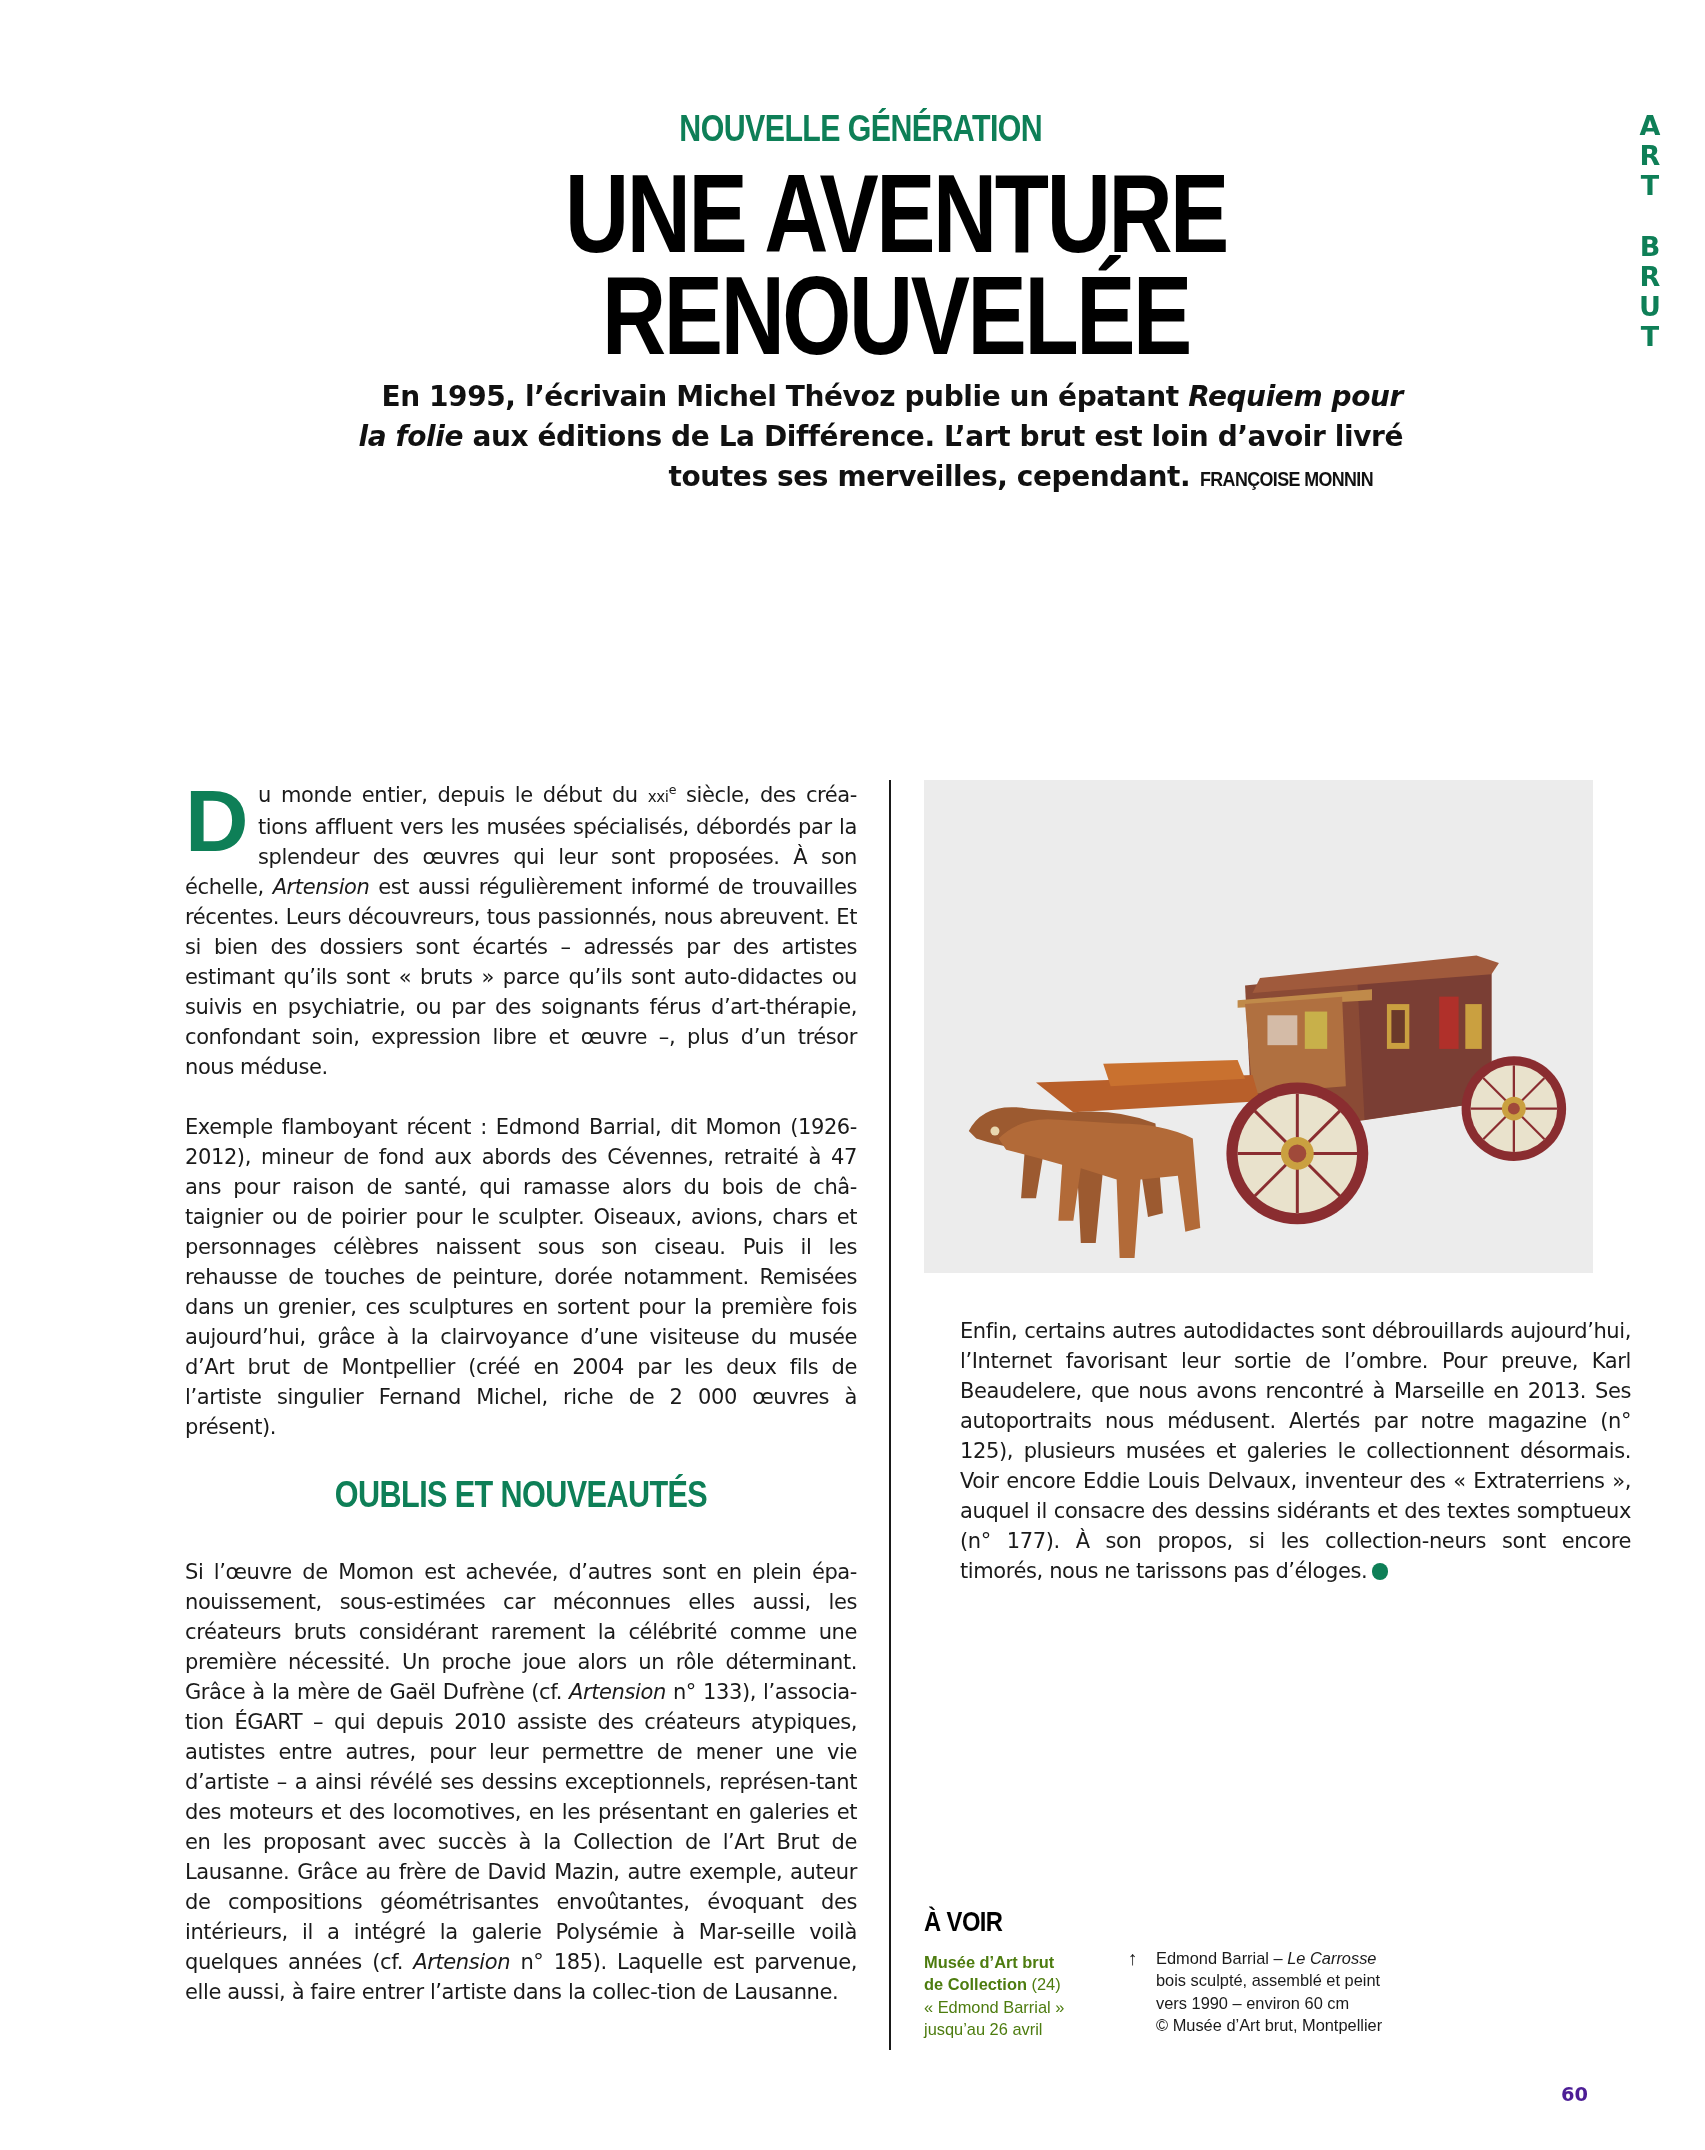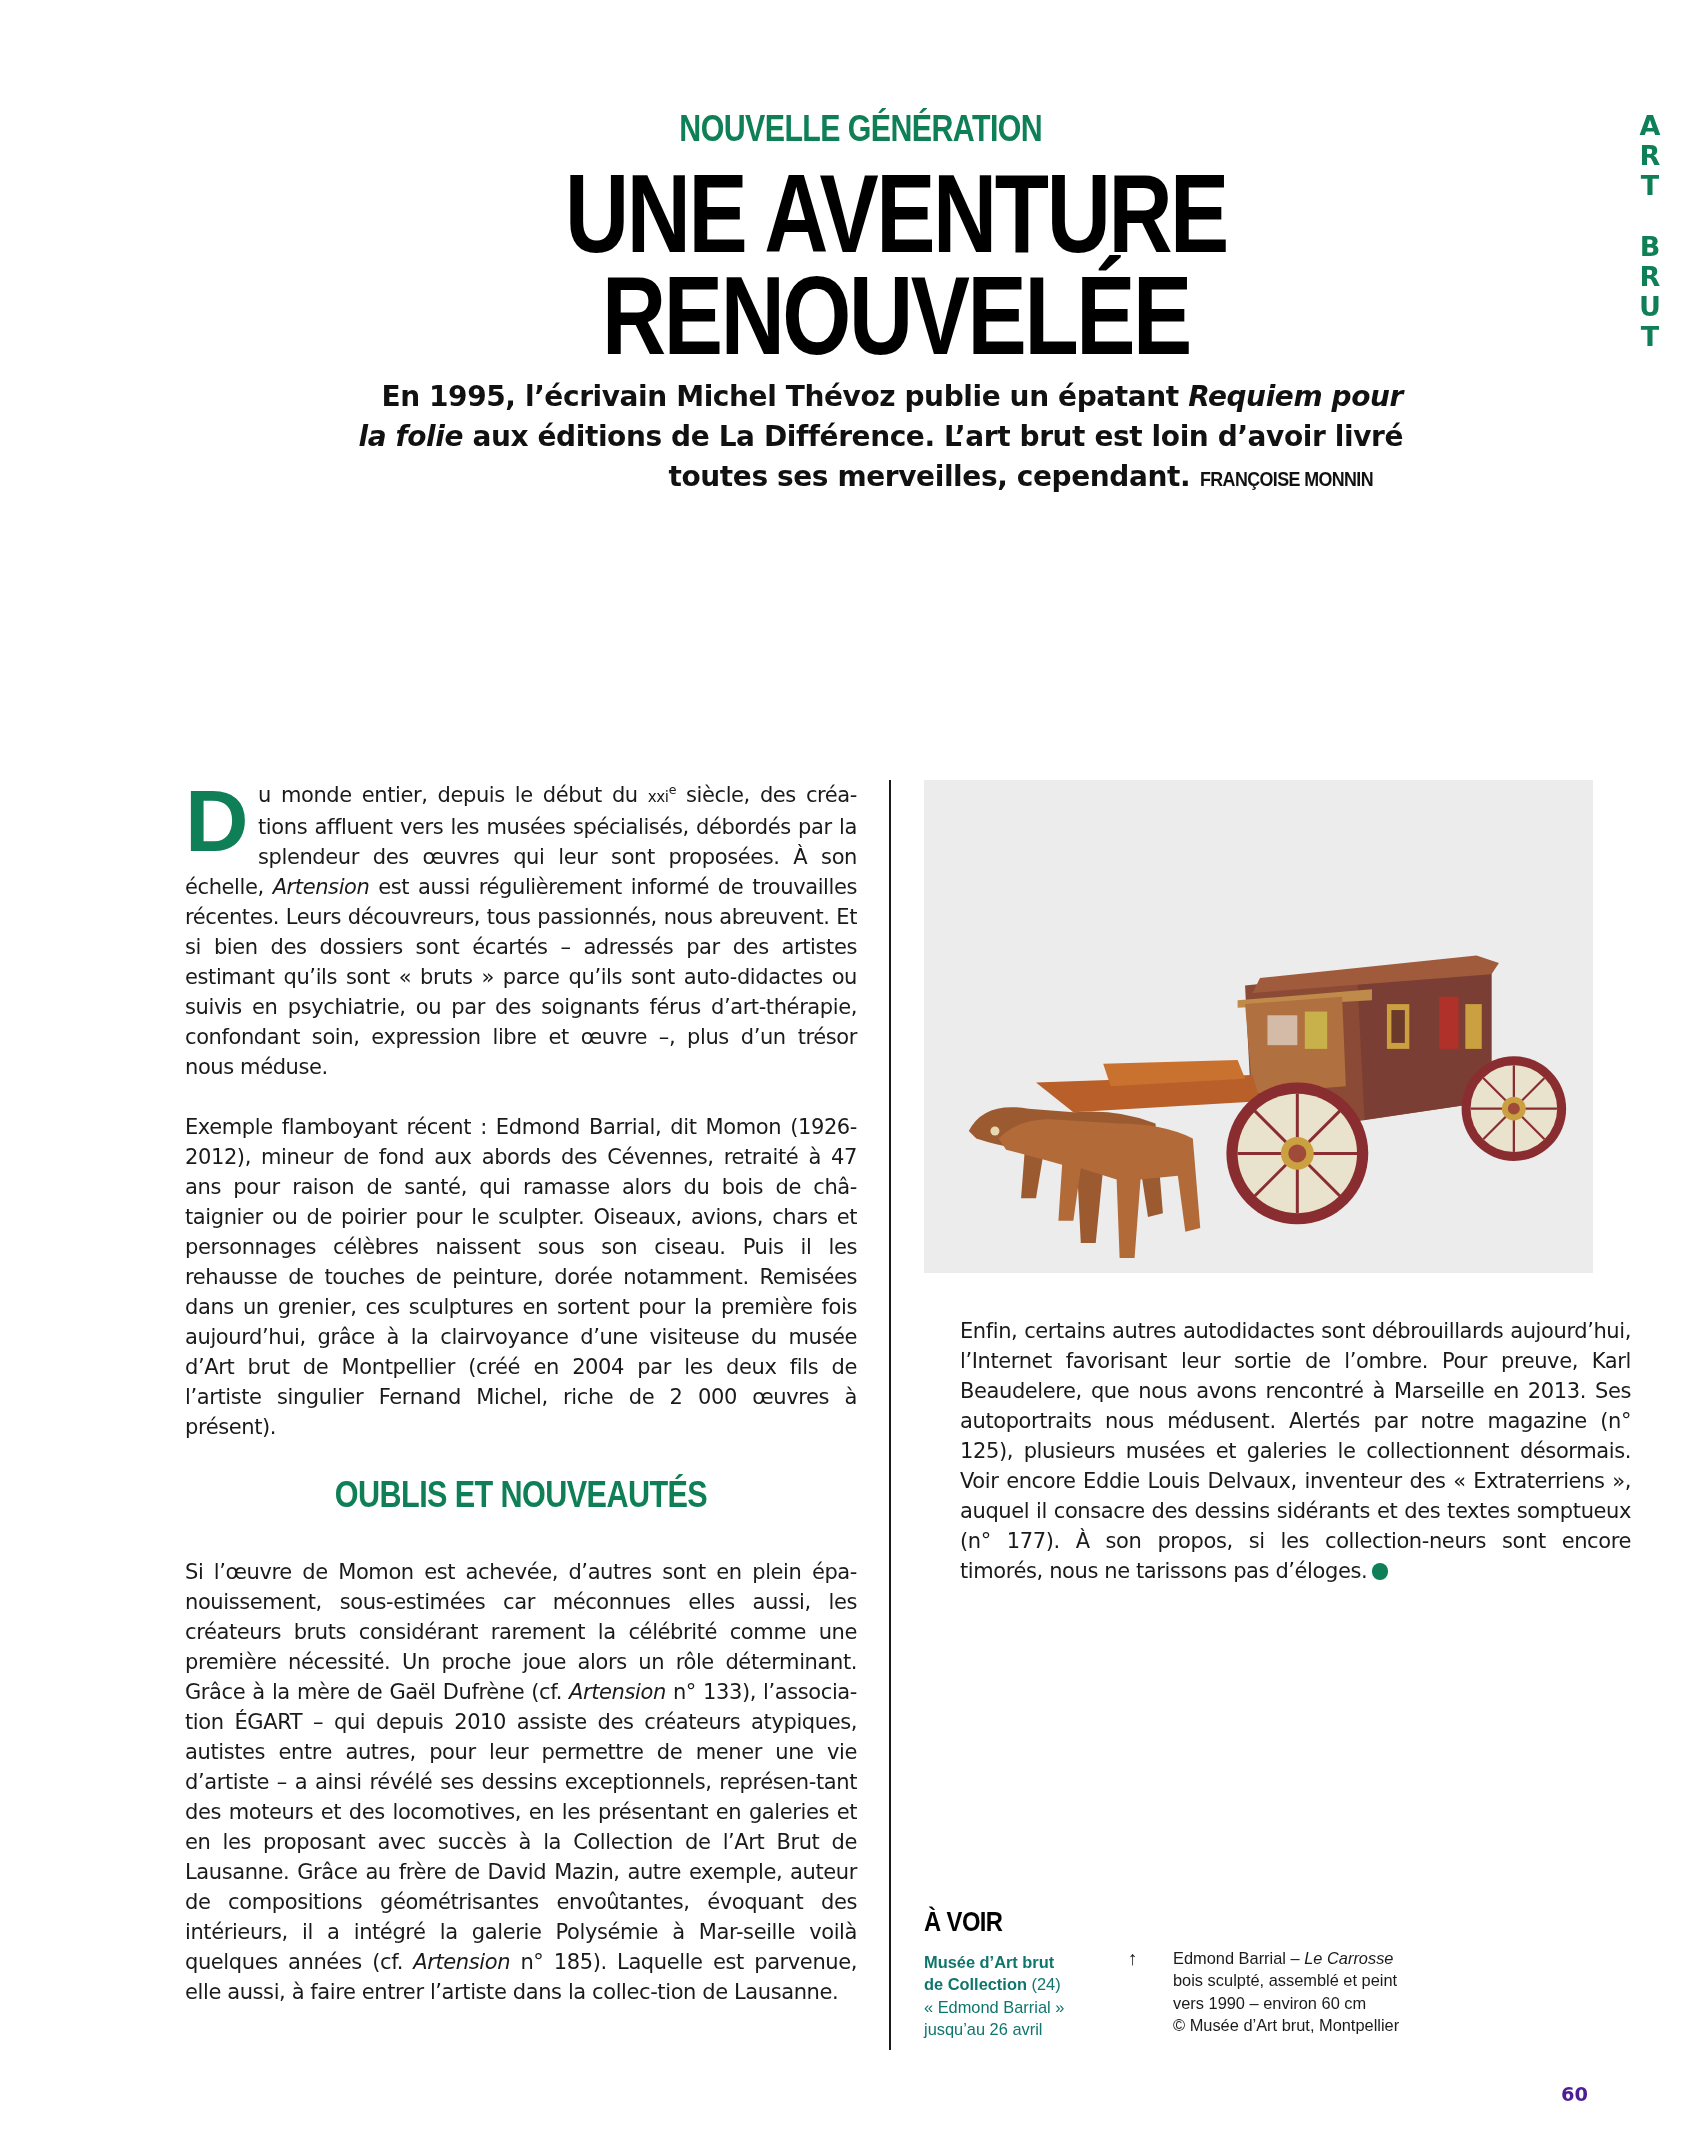--- a/index.html
+++ b/index.html
@@ -26,26 +26,26 @@
     .sup { font-size: 60%; vertical-align: super; line-height: 0; }
     .smallcaps { font-size: 72%; }
     .endmark { display: inline-block; width: 16.4px; height: 16.4px; border-radius: 50%; background: #0e7f57; vertical-align: -1.5px; margin-left: 4.5px; }
 
     .divider { position: absolute; top: 780px; left: 889px; width: 1.5px; height: 1270px; background: #1a1a1a; }
 
     .photo { position: absolute; top: 780px; left: 924px; width: 669px; height: 493px; background: #ececec; }
     .photo svg { width: 100%; height: 100%; display: block; }
 
     .avoir-title { position: absolute; top: 1906px; left: 924px; font-family: "Liberation Sans", sans-serif; font-weight: 700; font-size: 28px; color: #000; letter-spacing: -0.7px; transform: scaleX(0.85); transform-origin: left top; }
-    .avoir-body { position: absolute; top: 1951px; left: 924px; width: 224px; font-family: "Liberation Sans", sans-serif; font-size: 16.4px; line-height: 22.4px; color: #0f766e; }
+    .avoir-body { position: absolute; top: 1951px; left: 924px; width: 224px; font-family: "Liberation Sans", sans-serif; font-size: 16.4px; line-height: 22.4px; color: #4d7c0f; }
     .avoir-body b { font-weight: 700; }
 
     .caption { position: absolute; top: 1947px; left: 1128px; width: 463px; font-family: "Liberation Sans", sans-serif; font-size: 16.4px; line-height: 22.4px; color: #1a1a1a; }
     .caption .arrow { position: absolute; left: 0; top: 0; width: 22.4px; font-size: 19.4px; }
-    .caption .lines { margin-left: 45px; }
+    .caption .lines { margin-left: 28px; }
 
     .page-number { position: absolute; top: 2083px; left: 1561px; font-family: "DejaVu Sans", sans-serif; font-weight: 700; font-size: 19.4px; color: #4c1d95; }
   </style>
 </head>
 <body>
 
 <div class="kicker">NOUVELLE GÉNÉRATION</div>
 
 <h1 class="title" style="margin:0;">
   <span class="line">UNE AVENTURE</span>

